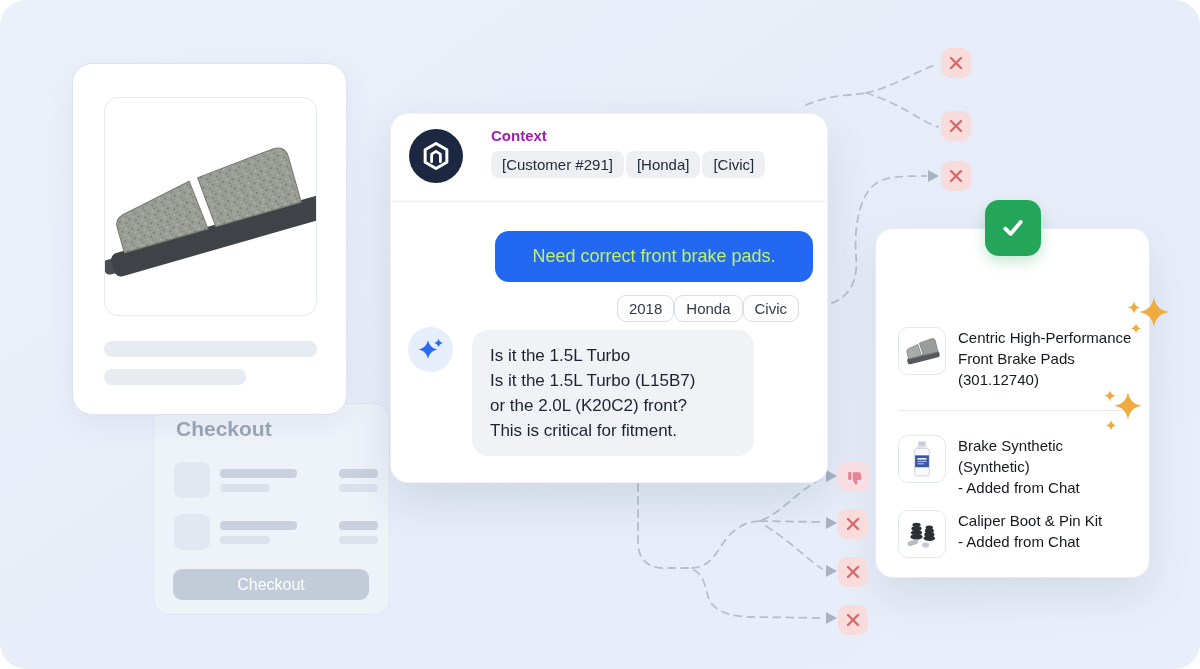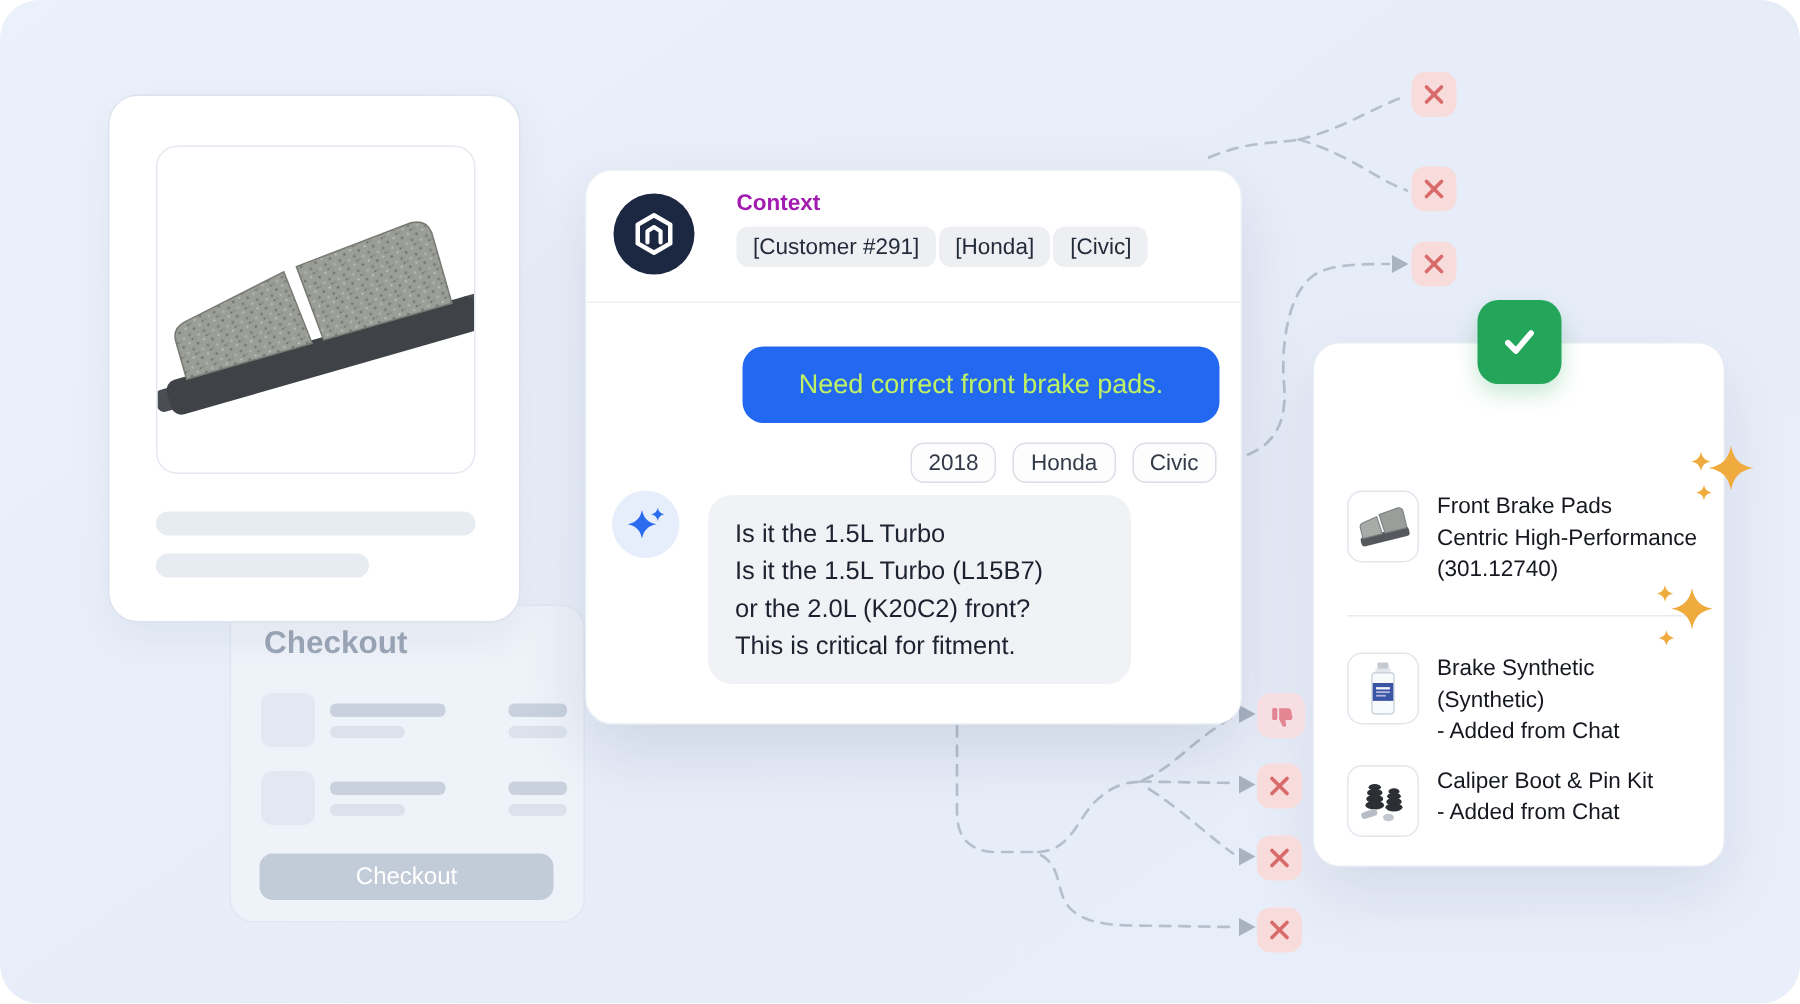--- a/index.html
+++ b/index.html
@@ -36,21 +36,21 @@
   .chat-card { left:390px; top:113px; width:438px; height:370px; border-radius:18px; z-index:4;
                box-shadow:0 18px 45px rgba(30,50,90,.12); border:1px solid #eef1f6; }
   .logo-circle { position:absolute; left:18px; top:15px; width:54px; height:54px; border-radius:50%;
                  background:#1c2742; display:flex; align-items:center; justify-content:center; }
   .context-label { position:absolute; left:100px; top:13px; font-size:15px; font-weight:600; color:#a21caf; }
   .hdr-chips { position:absolute; left:100px; top:37px; display:flex; gap:2px; }
   .hdr-chip { background:#edeff3; border-radius:8px; padding:5px 11px; font-size:15px; color:#232b3a; white-space:nowrap; }
   .chat-divider { position:absolute; left:0; top:87px; width:100%; height:1px; background:#eef0f4; }
   .user-bubble { position:absolute; left:104px; top:117px; width:318px; height:51px; background:#2268f0;
                  border-radius:14px; color:#bef264; font-size:18px; display:flex; align-items:center; justify-content:center; }
-  .veh-chips { position:absolute; right:16px; top:181px; display:flex; gap:11px; }
+  .veh-chips { position:absolute; right:28px; top:181px; display:flex; }
   .veh-chip { background:#fdfdfe; border:1px solid #d9dee7; border-radius:9px; padding:4px 11px;
               font-size:15px; color:#333b49; }
   .ai-avatar { position:absolute; left:17px; top:213px; width:45px; height:45px; border-radius:50%;
                background:#e6edfb; display:flex; align-items:center; justify-content:center; }
   .ai-bubble { position:absolute; left:81px; top:216px; width:282px; background:#f0f2f5; border-radius:16px;
                padding:13px 18px; font-size:17px; line-height:25px; color:#1c2230; }
 
   
   .resolved-card { left:875px; top:228px; width:275px; height:350px; border-radius:18px; z-index:4;
                    box-shadow:0 18px 45px rgba(30,50,90,.10); border:1px solid #e7ecf4; }
@@ -185,22 +185,22 @@
       <div class="res-thumb">
         <svg width="44" height="44" viewBox="0 0 48 48">
           <g transform="translate(24,25) rotate(-14)">
             <rect x="-18" y="3" width="36" height="7" rx="2.5" fill="#55585c"></rect>
             <path d="M-16 4 L-16 -4 Q-16 -6.5 -13.5 -7 L-2.5 -9 L-1.5 4 Z" fill="#a8aca9" stroke="#7e8184" stroke-width="0.8"></path>
             <path d="M0.5 4 L-0.5 -10 L14 -11.5 Q16.5 -11.5 17 -9 L17 4 Z" fill="#9a9e9b" stroke="#7e8184" stroke-width="0.8"></path>
           </g>
         </svg>
       </div>
       <div class="res-lines">
+        <div>Centric High-Performance</div>
         <div>Front Brake Pads</div>
-        <div>Centric High-Performance</div>
         <div>(301.12740)</div>
       </div>
     </div>
 
     <div class="res-divider"></div>
 
     <div class="res-item" style="top:206px;">
       <div class="res-thumb">
         <svg width="44" height="44" viewBox="0 0 48 48">
           <rect x="20" y="5" width="8" height="5" rx="1" fill="#c6cbd3"></rect>

